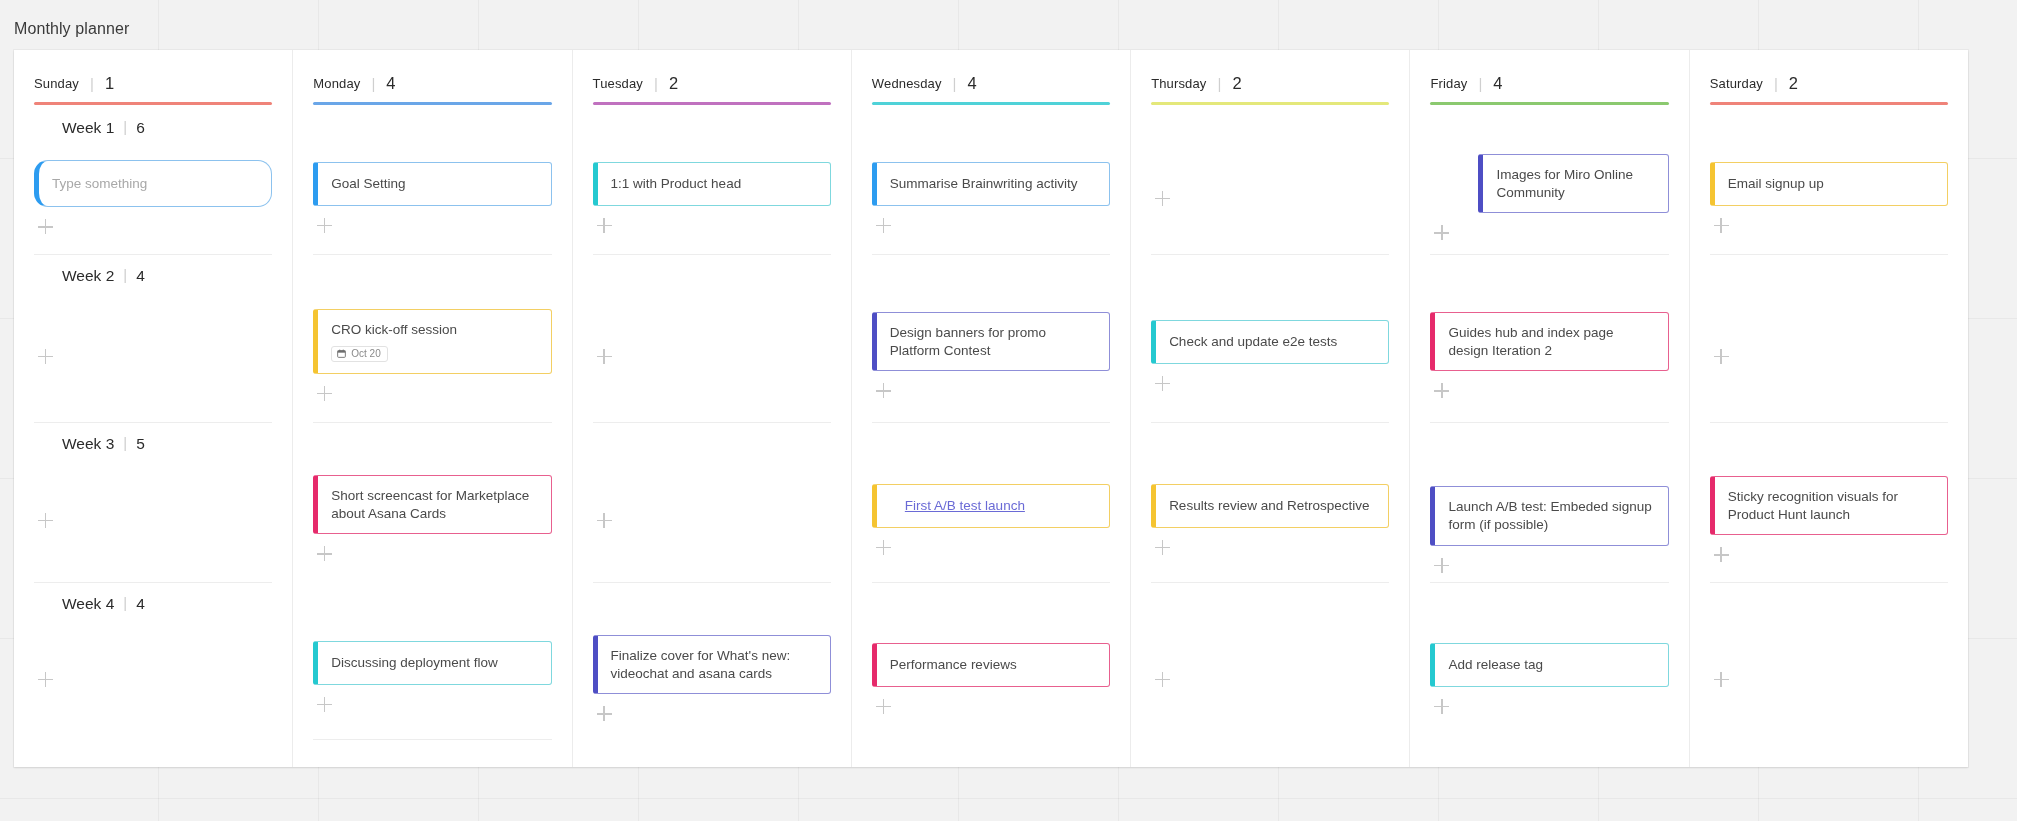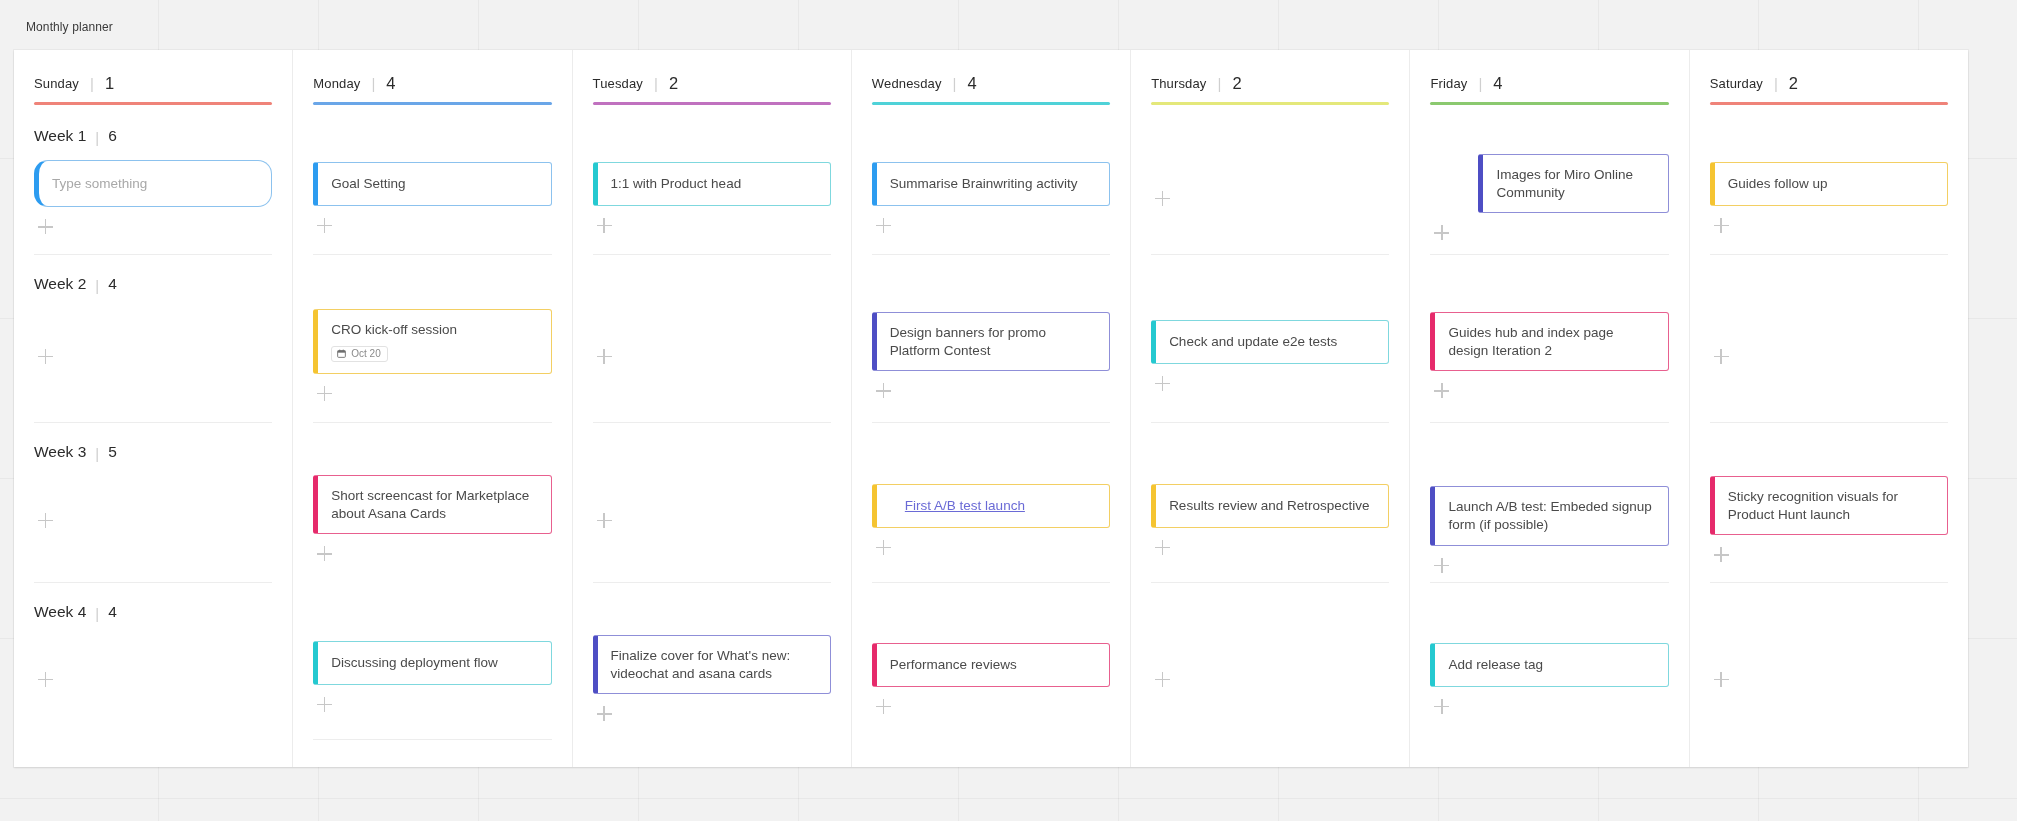--- a/index.html
+++ b/index.html
@@ -21,22 +21,22 @@
     background-image:
       linear-gradient(to right, rgba(0,0,0,0.045) 1px, transparent 1px),
       linear-gradient(to bottom, rgba(0,0,0,0.045) 1px, transparent 1px);
     background-size: 160px 160px;
     background-position: -2px -2px;
   }
 
   
   #board-title {
     position: absolute;
-    left: 26px; top: 20px;
-    font-size: 12px;
+    left: 14px; top: 20px;
+    font-size: 16px;
     color: #3a3a3a;
     letter-spacing: .1px;
     white-space: nowrap;
   }
 
   
   #planner {
     position: absolute;
     left: 14px; top: 50px;
     width: 1954px; height: 717px;
@@ -98,24 +98,25 @@
     flex-direction: column;
   }
   .week-row.w1 { height: 148px; }
   .week-row.w2 { height: 168px; }
   .week-row.w3 { height: 160px; }
   .week-row.w4 { height: 157px; border-bottom: none; }
 
   .week-label {
     height: 26px;
     display: flex;
-    align-items: flex-end;
+    align-items: flex-start;
     font-size: 15.5px;
     color: #2b2b2b;
     white-space: nowrap;
+    margin-left: 28px;
   }
   .week-label .head-sep { margin: 0 9px; }
   .week-spacer { height: 26px; flex: 0 0 auto; }
 
   .cards {
     flex: 1 1 auto;
     display: flex;
     flex-direction: column;
     justify-content: center;
     padding-bottom: 4px;
@@ -531,21 +532,21 @@
           <span class="day-name">Saturday</span>
           <span class="head-sep">|</span>
           <span class="day-count">2</span>
         </div>
         <div class="day-rule" style="background: rgb(239, 131, 121);"></div>
         <div class="weeks">
           <div class="week-row w1">
             <div class="week-spacer"></div>
             <div class="cards">
               <div class="card" style="border-color: rgb(243, 207, 99) rgb(243, 207, 99) rgb(243, 207, 99) rgb(245, 196, 49);">
-                <span class="card-text">Guides follow up</span>
+                <span class="card-text">Email signup up</span>
               </div>
               <div class="row-add-wrap">
                 <div class="add-btn" title="+"></div>
               </div>
             </div>
           </div>
           <div class="week-row w2">
             <div class="week-spacer"></div>
             <div class="cards">
               <div class="row-add-wrap">

